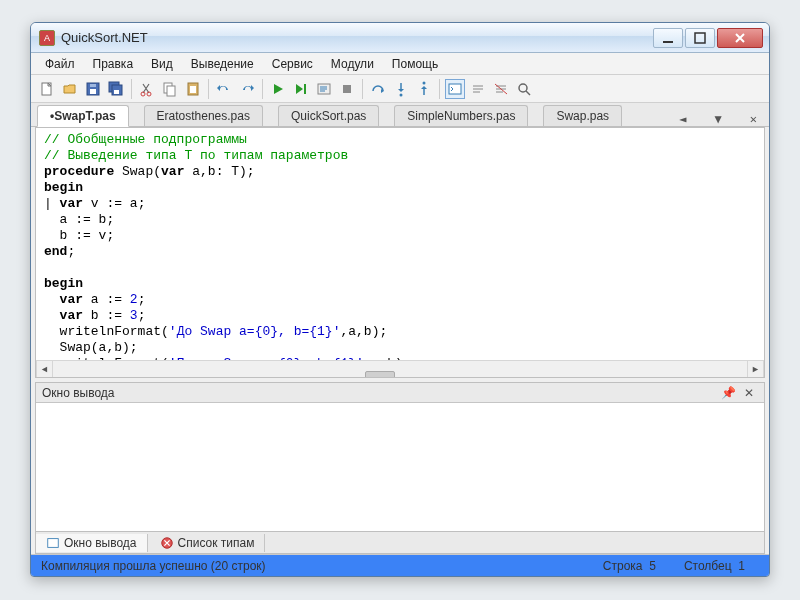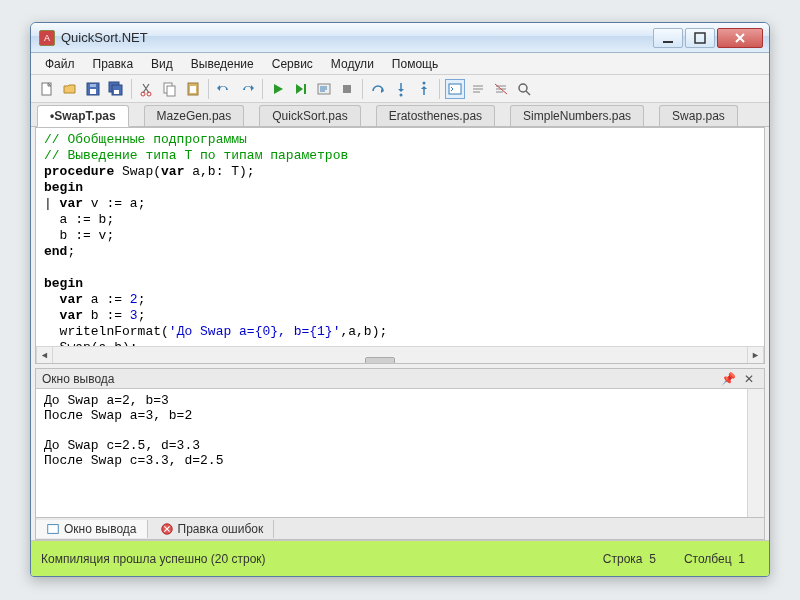--- a/index.html
+++ b/index.html
@@ -66,21 +66,21 @@
   .output-vscroll { width:17px; background:#f0f0f0; border-left:1px solid #d6d6d6; }
   .output-wrap { flex:1; display:flex; }
   .bottom-tabs {
     height:22px; margin: 0 4px; display:flex; align-items:center; gap:2px;
     background:#eaeaea; border:1px solid #bfbfbf; border-top:none; font-size:12px;
   }
   .btab { padding: 2px 10px; display:flex; align-items:center; gap:4px; border-right:1px solid #c5c5c5; color:#333; }
   .btab.active { background:#f7f7f7; }
   .btab .ico { width:14px; height:14px; display:inline-block; }
   .statusbar {
-    height:36px; background:#bef264; border-top:1px solid #c9c9c9;
+    height:22px; background:#3b82f6; border-top:1px solid #c9c9c9;
     display:flex; align-items:center; padding:0 10px; font-size:12px; color:#333;
   }
   .statusbar .spacer { flex:1; }
   .statusbar .cell { padding: 0 14px; }
   svg { display:block; }
 </style>
 </head>
 <body>
 
 <div class="window">
@@ -238,23 +238,22 @@
     <div class="tool-btn">
         <svg class="tool-icon" viewBox="0 0 16 16">
           <circle cx="7" cy="7" r="4" fill="none" stroke="#666" stroke-width="1.5"></circle>
           <path d="M10 10 L14 14" stroke="#666" stroke-width="1.5"></path>
         </svg>
       </div>
   </div>
 
   <div class="tabbar" id="tabbar">
   <div class="tab active">•SwapT.pas</div>
-      <div class="tab">MazeGen.pas</div>
+      <div class="tab">Eratosthenes.pas</div>
       <div class="tab">QuickSort.pas</div>
-      <div class="tab">Eratosthenes.pas</div>
       <div class="tab">SimpleNumbers.pas</div>
       <div class="tab">Swap.pas</div>
       <div class="tab-spacer"></div>
       <div class="tab-ctrl">◄</div>
       <div class="tab-ctrl">▼</div>
       <div class="tab-ctrl">✕</div>
     </div>
 
   <div class="editor-area">
     <div class="code" id="code"><span class="c-comment">// Обобщенные подпрограммы</span>
@@ -284,47 +283,39 @@
     </div>
   </div>
 
   <div class="output-pane">
     <div class="pane-header">
       <span>Окно вывода</span>
       <div class="hspace"></div>
       <span class="pbtn">📌</span>
       <span class="pbtn">✕</span>
     </div>
-    <div class="output-wrap">
-      <div class="output-body" id="output">До Swap a=2, b=3
-После Swap a=3, b=2
-
-До Swap c=2.5, d=3.3
-После Swap c=3.3, d=2.5</div>
-      <div class="output-vscroll"></div>
-    </div>
   </div>
 
   <div class="bottom-tabs" id="btabs">
       <div class="btab active">
         <span class="ico">
           <svg viewBox="0 0 16 16">
             <rect x="2" y="3" width="12" height="10" fill="#fff" stroke="#3a7fb5"></rect>
           </svg>
         </span>
         <span>Окно вывода</span>
       </div>
       <div class="btab">
         <span class="ico">
           <svg viewBox="0 0 16 16">
             <circle cx="8" cy="8" r="6" fill="#d55" stroke="#a22"></circle>
             <path d="M5 5 L11 11 M11 5 L5 11" stroke="#fff" stroke-width="1.5"></path>
           </svg>
         </span>
-        <span>Правка ошибок</span>
+        <span>Список типам</span>
       </div>
     </div>
 
   <div class="statusbar">
     <span>Компиляция прошла успешно (20 строк)</span>
     <div class="spacer"></div>
     <span class="cell">
       <span>Строка</span>&nbsp;&nbsp;<span>5</span>
     </span>
     <span class="cell">

